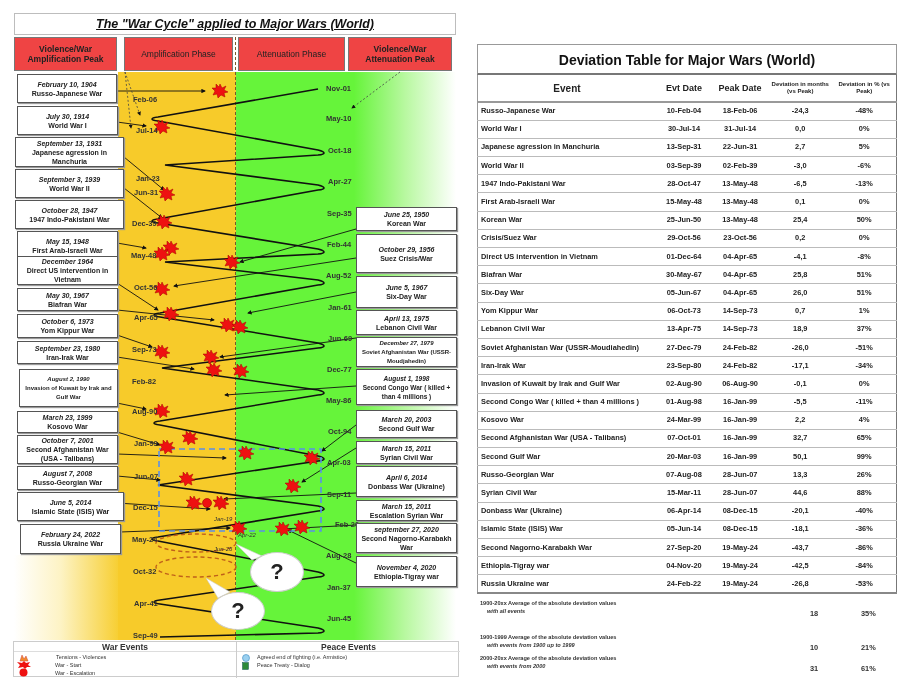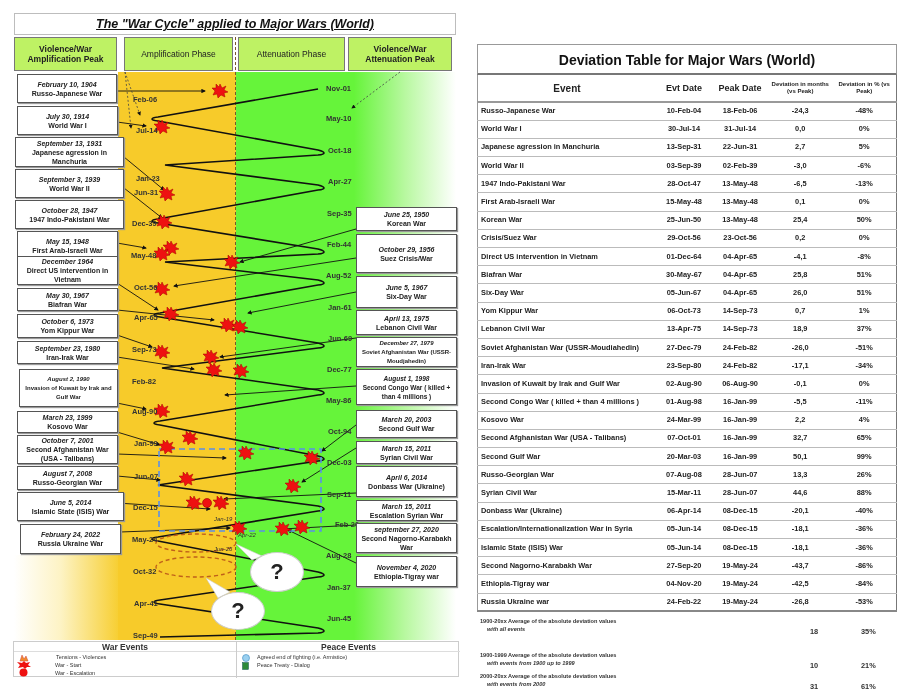--- a/index.html
+++ b/index.html
@@ -1,21 +1,21 @@
 <!DOCTYPE html>
 <html><head>
 <meta charset="utf-8">
 <style>
   * { box-sizing: border-box; margin: 0; padding: 0; }
   body { width: 902px; height: 691px; background: #ffffff; font-family: "Liberation Sans", sans-serif; position: relative; overflow: hidden; }
 
   
   #diagram { position: absolute; left: 0; top: 0; width: 460px; height: 691px; }
   .title-box { position: absolute; left: 14px; top: 13px; width: 442px; height: 22px; border: 1px solid #bdbdbd; background: #fff; text-align: center; font-weight: bold; font-style: italic; font-size: 12.5px; line-height: 20px; text-decoration: underline; color: #111; }
-  .hdr-box { position: absolute; top: 37px; height: 34px; border: 1px solid #777; background: #bef264; display: flex; align-items: center; justify-content: center; text-align: center; font-size: 8.5px; color: #222; line-height: 10px; }
+  .hdr-box { position: absolute; top: 37px; height: 34px; border: 1px solid #777; background: #ef4444; display: flex; align-items: center; justify-content: center; text-align: center; font-size: 8.5px; color: #222; line-height: 10px; }
   .hdr-box.bold { font-weight: bold; }
 
   .band { position: absolute; top: 72px; height: 568px; }
   .band-fade-left { left: 14px; width: 104px; background: linear-gradient(to right, #ffffff 0%, #fdf3c4 45%, #f7cf34 100%); top: 555px; height: 85px; }
   .band-yellow { left: 118px; width: 118px; background: #f7cb2a; }
   .band-green { left: 236px; width: 118px; background: #66f43a; }
   .band-fade-right { left: 354px; width: 102px; background: linear-gradient(to right, #66f43a 0%, #b8f8a0 50%, #ffffff 100%); }
   .mid-line { position: absolute; left: 235px; top: 37px; width: 0; height: 603px; border-left: 1.5px dashed #7a5a2a; }
 
   .ev-box { position: absolute; background: #fff; border: 1.5px solid #555; box-shadow: 1px 1px 1px #999; text-align: center; font-size: 7px; font-weight: bold; color: #222; line-height: 9px; display: flex; flex-direction: column; justify-content: center; padding: 1px 2px; }
@@ -182,21 +182,21 @@
   <div class="date-lbl" style="left:328px;top:146px;">Oct-18</div>
   <div class="date-lbl" style="left:328px;top:177px;">Apr-27</div>
   <div class="date-lbl" style="left:327px;top:209px;">Sep-35</div>
   <div class="date-lbl" style="left:327px;top:240px;">Feb-44</div>
   <div class="date-lbl" style="left:326px;top:271px;">Aug-52</div>
   <div class="date-lbl" style="left:328px;top:303px;">Jan-61</div>
   <div class="date-lbl" style="left:328px;top:334px;">Jun-69</div>
   <div class="date-lbl" style="left:327px;top:365px;">Dec-77</div>
   <div class="date-lbl" style="left:326px;top:396px;">May-86</div>
   <div class="date-lbl" style="left:328px;top:427px;">Oct-94</div>
-  <div class="date-lbl" style="left:327px;top:458px;">Dec-03</div>
+  <div class="date-lbl" style="left:327px;top:458px;">Apr-03</div>
   <div class="date-lbl" style="left:327px;top:490px;">Sep-11</div>
   <div class="date-lbl" style="left:327px;top:520px;padding-left:8px;">Feb-20</div>
   <div class="date-lbl" style="left:326px;top:551px;">Aug-28</div>
   <div class="date-lbl" style="left:327px;top:583px;">Jan-37</div>
   <div class="date-lbl" style="left:327px;top:614px;">Jun-45</div>
 
   <div class="date-lbl sm" style="left:214px;top:516px;">Jan-19</div>
   <div class="date-lbl sm" style="left:238px;top:532px;">Apr-22</div>
   <div class="date-lbl sm" style="left:214px;top:546px;">Jun-26</div>
 
@@ -510,27 +510,20 @@
           <td class="c">28-Jun-07</td>
           <td class="c">44,6</td>
           <td class="c">88%</td>
         </tr>
         <tr>
           <td class="ev">Donbass War (Ukraine)</td>
           <td class="c">06-Apr-14</td>
           <td class="c">08-Dec-15</td>
           <td class="c">-20,1</td>
           <td class="c">-40%</td>
-        </tr>
-        <tr>
-          <td class="ev">Escalation/Internationalization War in Syria</td>
-          <td class="c">05-Jun-14</td>
-          <td class="c">08-Dec-15</td>
-          <td class="c">-18,1</td>
-          <td class="c">-36%</td>
         </tr>
         <tr>
           <td class="ev">Islamic State (ISIS) War</td>
           <td class="c">05-Jun-14</td>
           <td class="c">08-Dec-15</td>
           <td class="c">-18,1</td>
           <td class="c">-36%</td>
         </tr>
         <tr>
           <td class="ev">Second Nagorno-Karabakh War</td>

